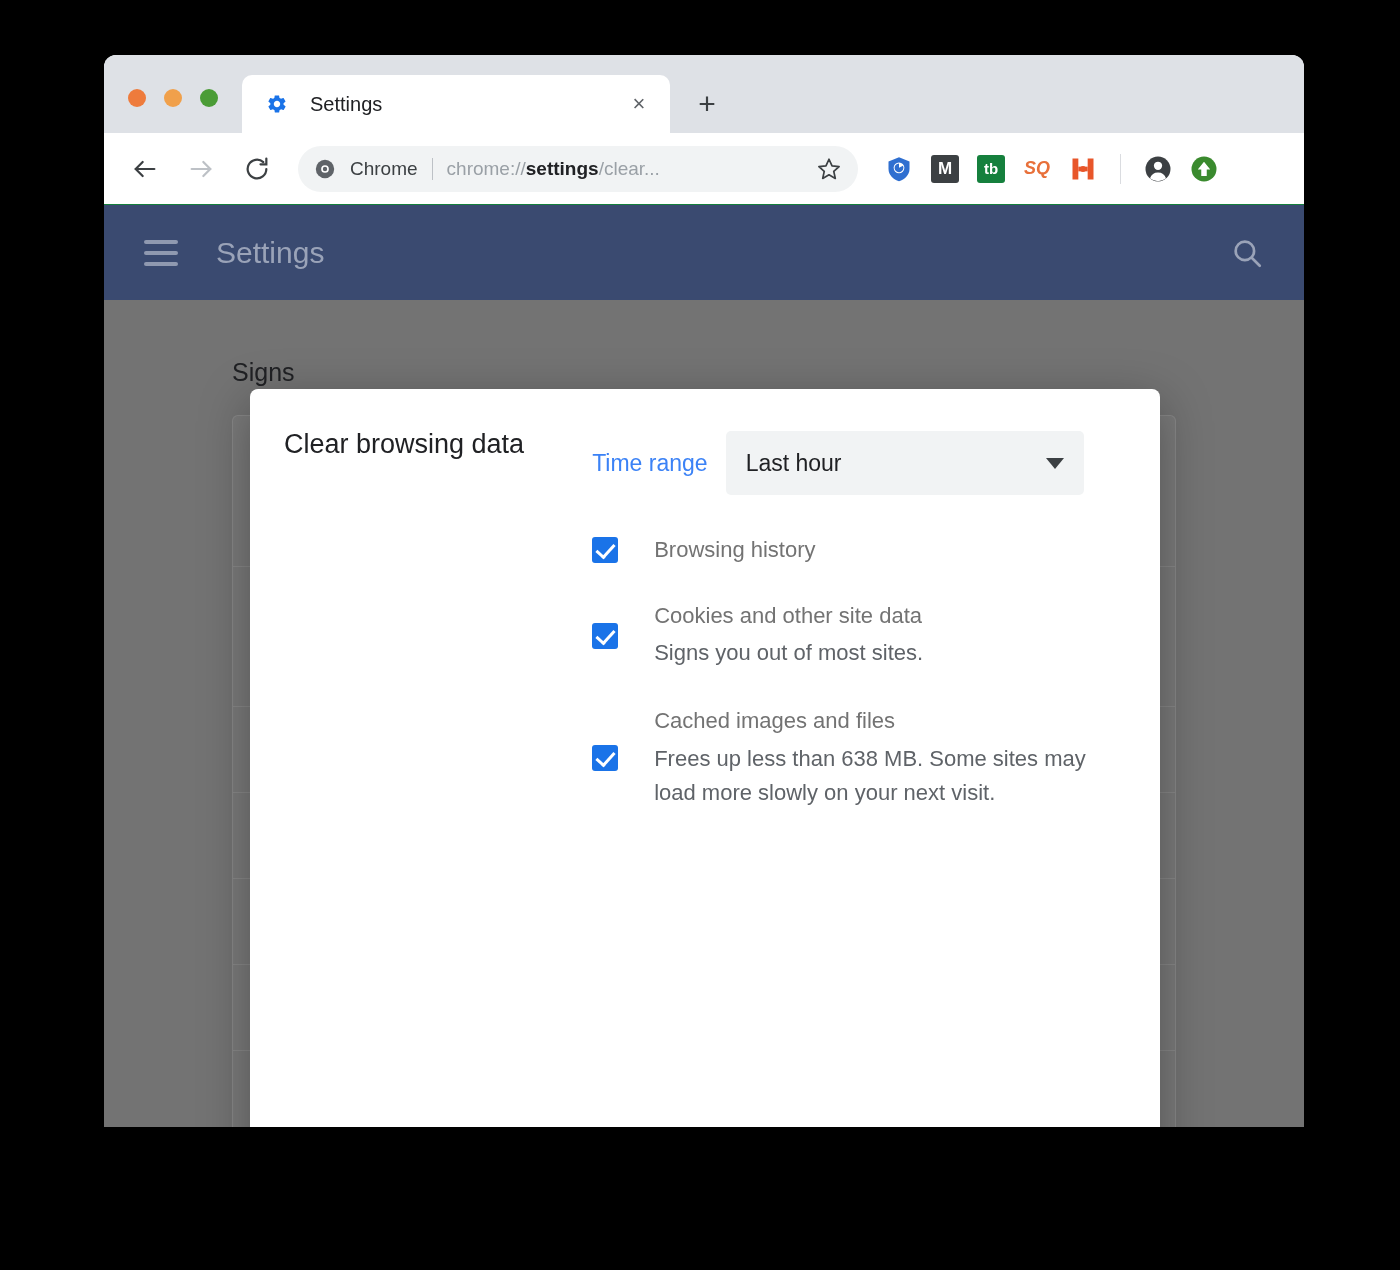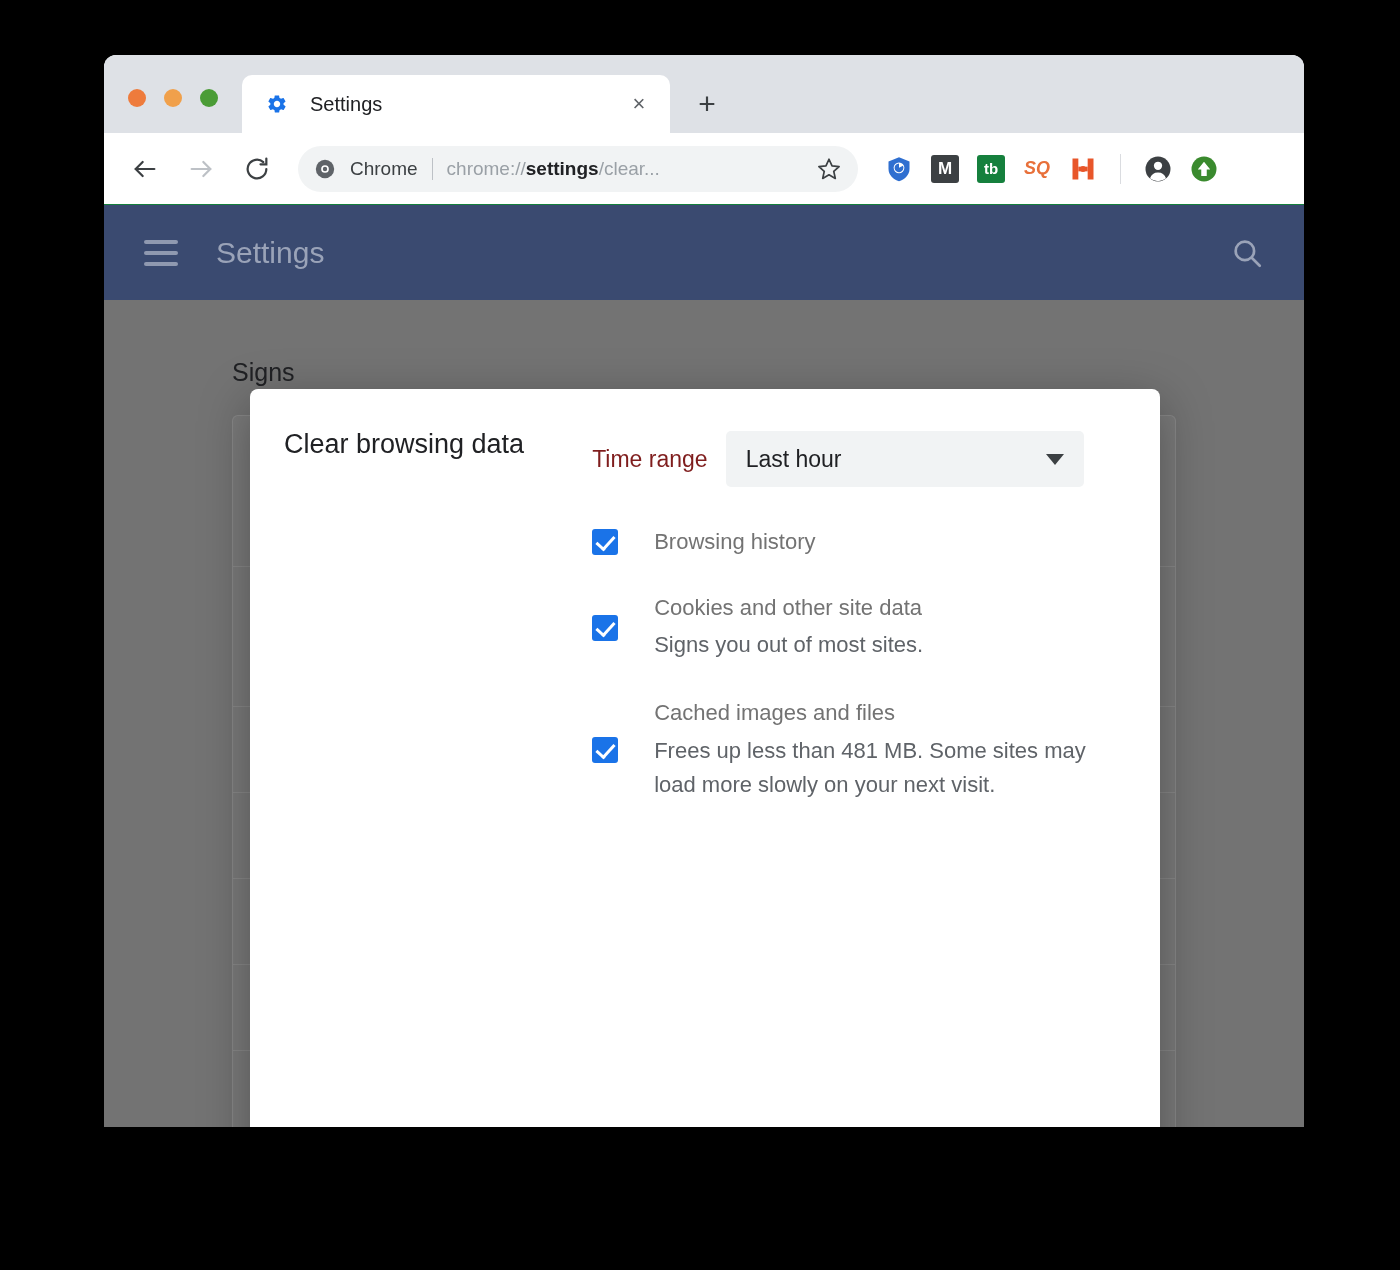--- a/index.html
+++ b/index.html
@@ -249,24 +249,24 @@
     height: 4px;
     background: #1a73e8;
   }
 
   .modal-body { padding: 0 34px; flex: 1; }
 
   .timerange {
     display: flex; align-items: center;
     margin-top: 42px;
   }
-  .tr-label { font-size: 23px; color: #7f1d1d; }
+  .tr-label { font-size: 23px; color: #3b82f6; }
   .select {
     margin-left: 18px;
-    width: 358px; height: 56px;
+    width: 358px; height: 64px;
     background: #f1f3f4;
     border-radius: 5px;
     display: flex; align-items: center;
     padding: 0 20px;
   }
   .select-value { font-size: 23px; color: #202124; flex: 1; }
   .caret {
     width: 0; height: 0;
     border-top: 11px solid #3c4043;
     border-left: 9px solid transparent;
@@ -522,21 +522,21 @@
           <span class="opt-text">
             <span class="opt-title" style="display:block">Cookies and other site data</span>
             <span class="opt-desc" style="display:block">Signs you out of most sites.</span>
           </span>
         </div>
 
         <div class="option">
           <span class="checkbox"></span>
           <span class="opt-text">
             <span class="opt-title" style="display:block">Cached images and files</span>
-            <span class="opt-desc" style="display:block">Frees up less than 481 MB. Some sites may load more slowly on your next visit.</span>
+            <span class="opt-desc" style="display:block">Frees up less than 638 MB. Some sites may load more slowly on your next visit.</span>
           </span>
         </div>
 
       </div>
 
     </div>
 
   </div>
 </div>
 

